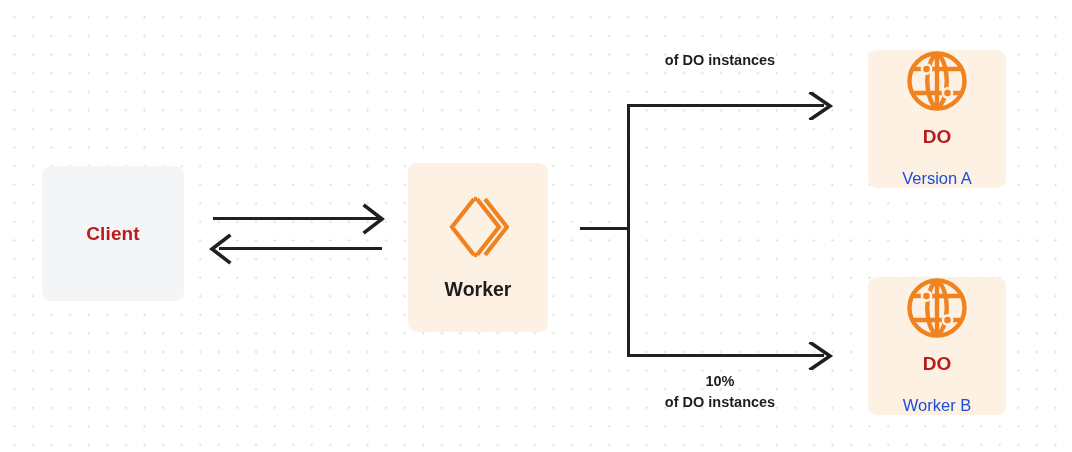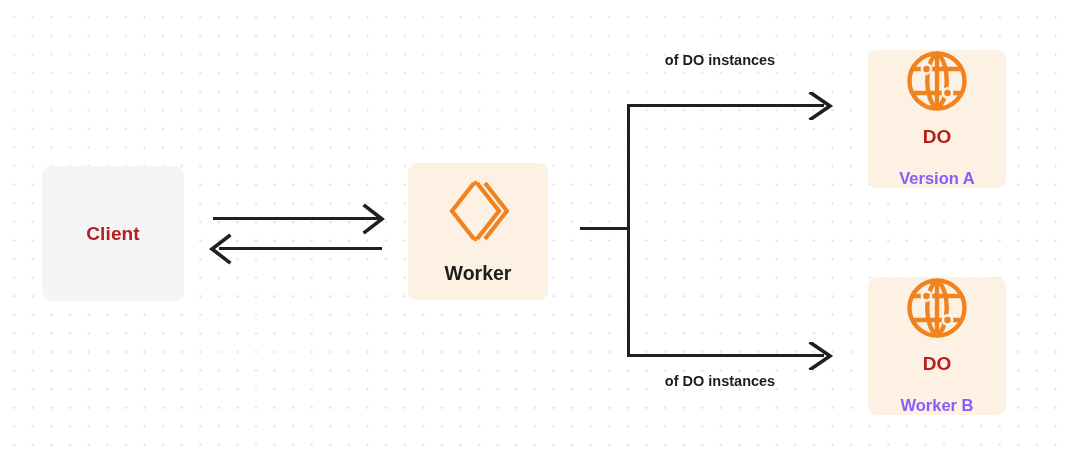--- a/index.html
+++ b/index.html
@@ -33,21 +33,21 @@
     left: 42px;
     top: 166px;
     width: 142px;
     height: 135px;
     background: #f4f5f7;
   }
   .node-worker {
     left: 408px;
     top: 163px;
     width: 140px;
-    height: 137px;
+    height: 169px;
     background: #fdf1e3;
   }
   .node-do-a {
     left: 868px;
     top: 50px;
     width: 138px;
     height: 138px;
     background: #fdf1e3;
   }
   .node-do-b {
@@ -65,22 +65,22 @@
     letter-spacing: 0.1px;
     line-height: 1.25;
   }
   .node-title-center {
     font-size: 19.5px;
     font-weight: bold;
     color: #1d1d1b;
   }
   .node-sub {
     font-size: 16.5px;
-    font-weight: bold;
-    color: #8b5cf6;
+    font-weight: normal;
+    color: #1d4ed8;
     margin-top: 20px;
   }
 
   .icon-wrap {
     display: block;
     line-height: 0;
   }
   .icon-worker { margin-bottom: 18px; }
   .icon-globe  { margin-bottom: 13px; }
 
@@ -167,20 +167,21 @@
     <svg width="30" height="28" viewBox="0 0 30 28" fill="none" xmlns="http://www.w3.org/2000/svg">
       <path d="M5 1 L24 14 L5 27" stroke="#231f20" stroke-width="3.6" stroke-linecap="square" stroke-linejoin="miter" fill="none"></path>
     </svg>
   </div>
 
   <div class="edge-label edge-label-top">
     <div>of DO instances</div>
   </div>
 
   <div class="edge-label edge-label-bot">
+    <div>10%</div>
     <div>of DO instances</div>
   </div>
 
   <div class="node node-do-a">
     <span class="icon-wrap icon-globe">
       <svg width="62" height="62" viewBox="0 0 62 62" fill="none" xmlns="http://www.w3.org/2000/svg">
         <circle cx="31" cy="31" r="27.5" stroke="#F0821F" stroke-width="4.4" fill="none"></circle>
         <line x1="31" y1="3.5" x2="31" y2="58.5" stroke="#F0821F" stroke-width="4.4"></line>
         <line x1="6.5" y1="19" x2="55.5" y2="19" stroke="#F0821F" stroke-width="4.4"></line>
         <line x1="6.5" y1="43" x2="55.5" y2="43" stroke="#F0821F" stroke-width="4.4"></line>

